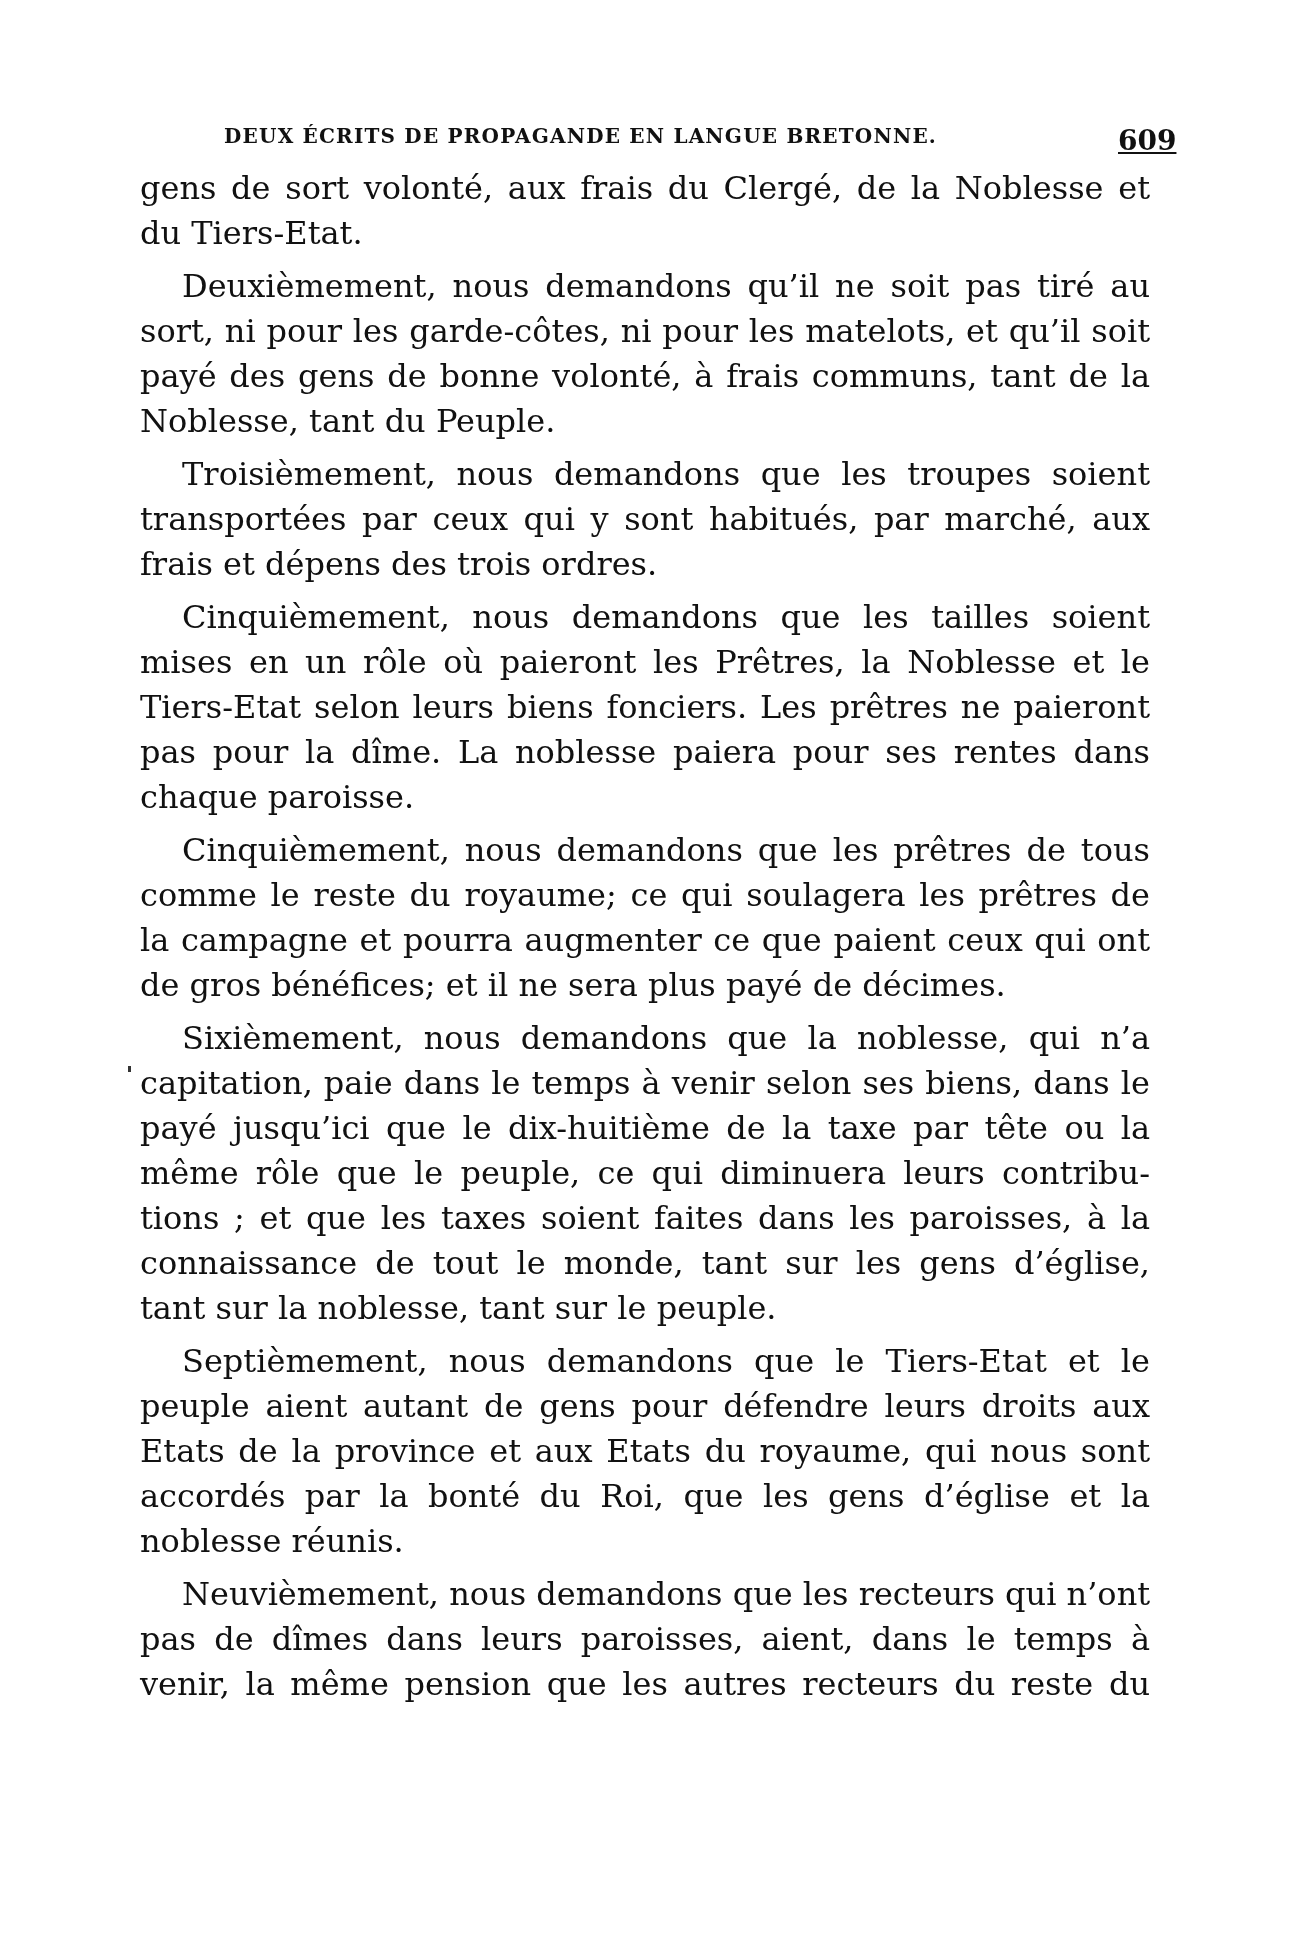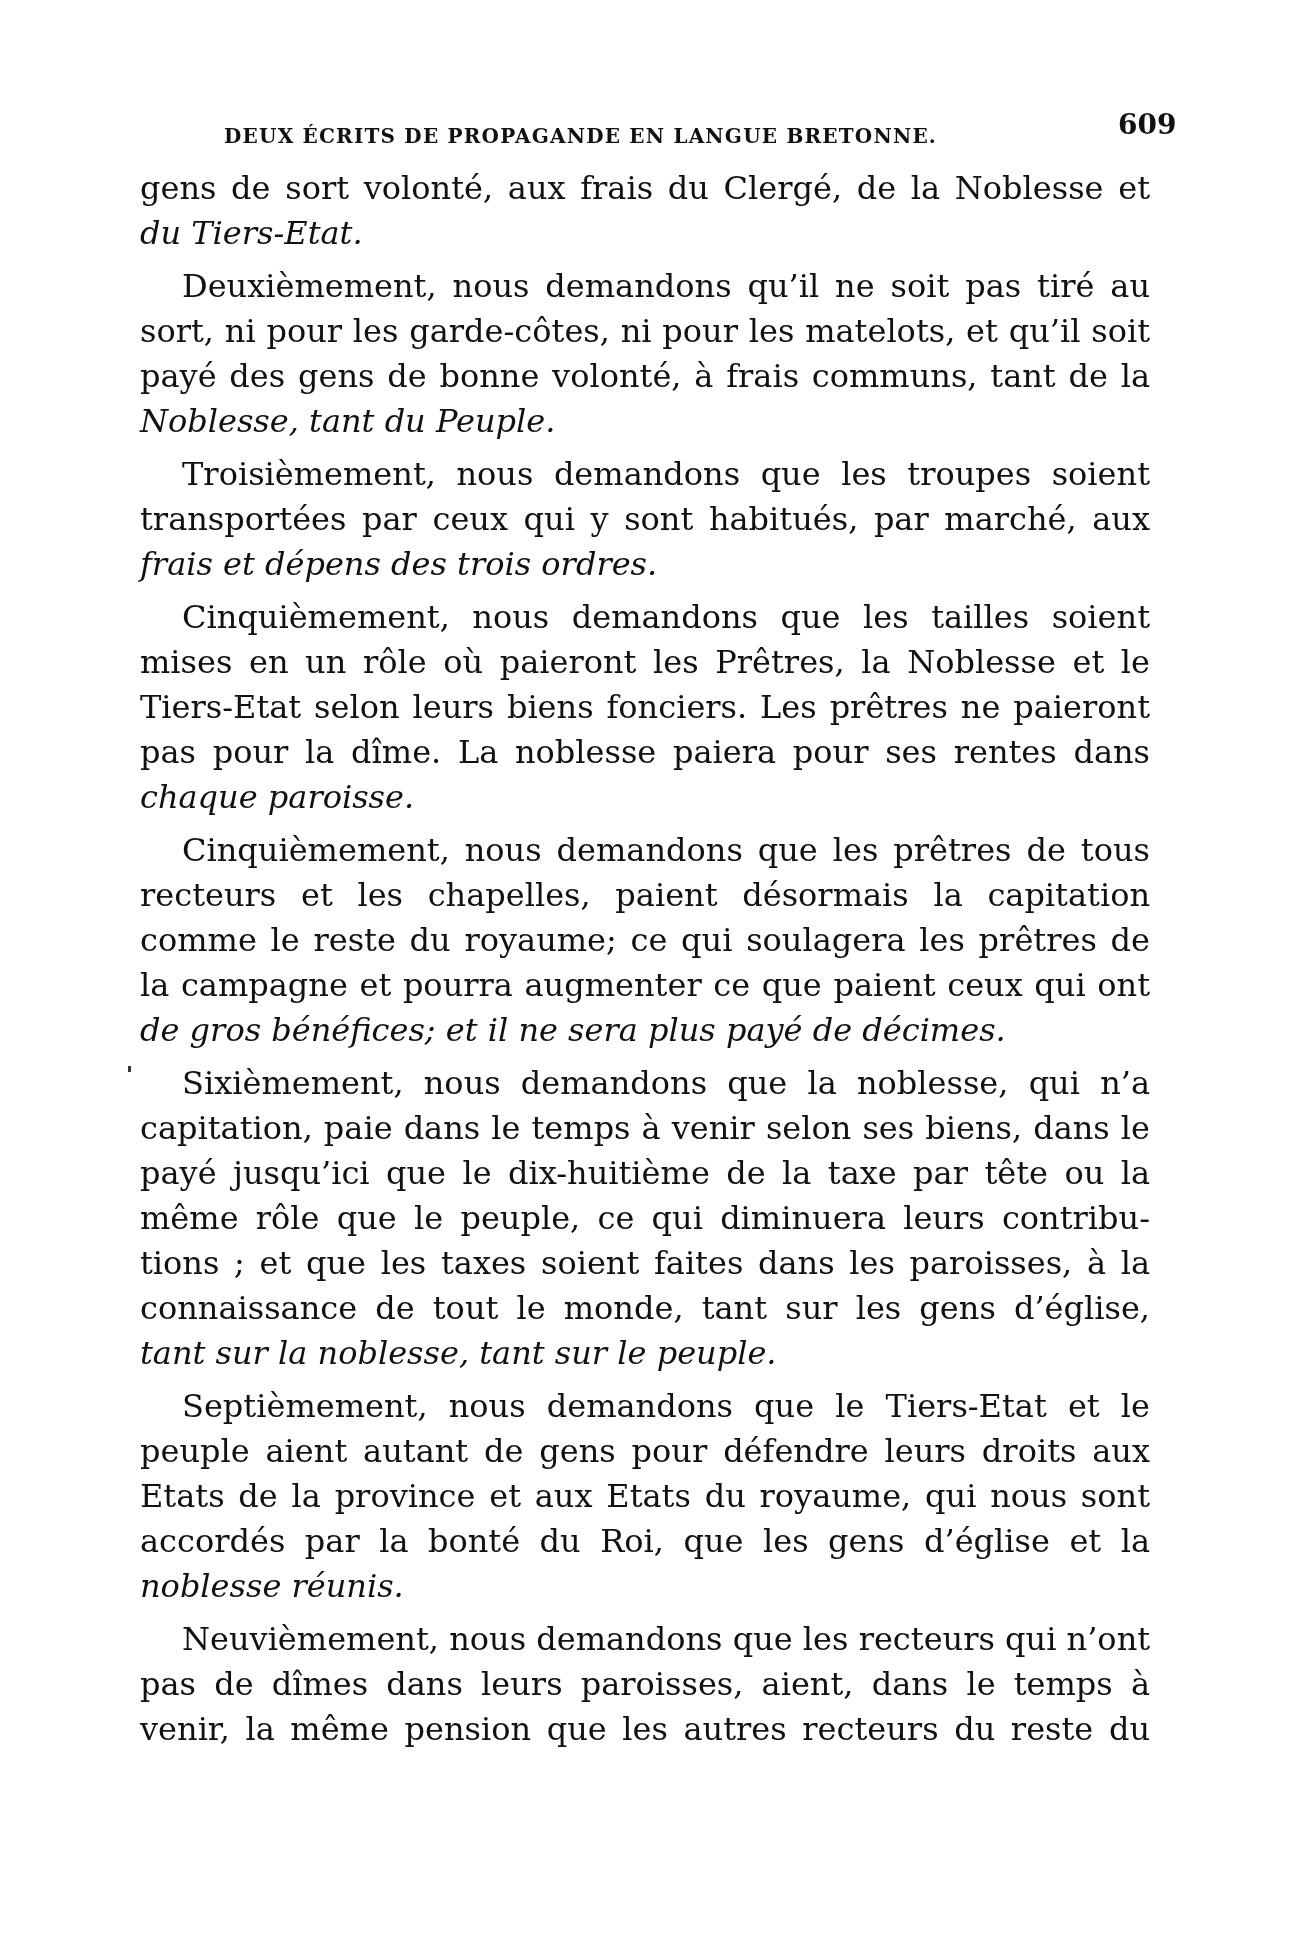--- a/index.html
+++ b/index.html
@@ -8,29 +8,29 @@
     position: absolute; left: 0; top: 0; width: 1292px; height: 1370px;
     background: #ffffff; color: #111111;
     font-family: "DejaVu Serif", "Liberation Serif", serif;
   }
   .running-head {
     position: absolute; top: 124px; left: 224px; width: 960px;
     font-size: 20px; letter-spacing: 1.2px; font-weight: bold;
     text-transform: uppercase;
   }
   .page-number {
-    position: absolute; top: 108px; left: 1118px;
-    font-size: 28px; font-weight: bold;
+    position: absolute; top: 124px; left: 1118px;
+    font-size: 28px; font-weight: bold; text-decoration: underline;
   }
   .body-text {
     position: absolute; top: 166px; left: 140px; width: 1010px;
     font-size: 32px; line-height: 45px; text-align: justify;
   }
   .line { display: block; text-align: justify; text-align-last: justify; white-space: nowrap; }
-  .line.last { text-align-last: left; font-style: italic; }
+  .line.last { text-align-last: left; }
   .para { margin-bottom: 8px; }
   .indent { padding-left: 42px; }
   .stray-mark {
     position: absolute; left: 128px; top: 1066px; width: 3px; height: 6px; background: #333;
   }
 </style>
 </head>
 <body>
 
 <div class="page">
@@ -56,21 +56,20 @@
       </div>
       <div class="para">
         <span class="line indent">Cinquièmement, nous demandons que les tailles soient</span>
         <span class="line">mises en un rôle où paieront les Prêtres, la Noblesse et le</span>
         <span class="line">Tiers-Etat selon leurs biens fonciers. Les prêtres ne paieront</span>
         <span class="line">pas pour la dîme. La noblesse paiera pour ses rentes dans</span>
         <span class="line last">chaque paroisse.</span>
       </div>
       <div class="para">
         <span class="line indent">Cinquièmement, nous demandons que les prêtres de tous</span>
-        <span class="line">recteurs et les chapelles, paient désormais la capitation</span>
         <span class="line">comme le reste du royaume; ce qui soulagera les prêtres de</span>
         <span class="line">la campagne et pourra augmenter ce que paient ceux qui ont</span>
         <span class="line last">de gros bénéfices; et il ne sera plus payé de décimes.</span>
       </div>
       <div class="para">
         <span class="line indent">Sixièmement, nous demandons que la noblesse, qui n’a</span>
         <span class="line">capitation, paie dans le temps à venir selon ses biens, dans le</span>
         <span class="line">payé jusqu’ici que le dix-huitième de la taxe par tête ou la</span>
         <span class="line">même rôle que le peuple, ce qui diminuera leurs contribu-</span>
         <span class="line">tions ; et que les taxes soient faites dans les paroisses, à la</span>

